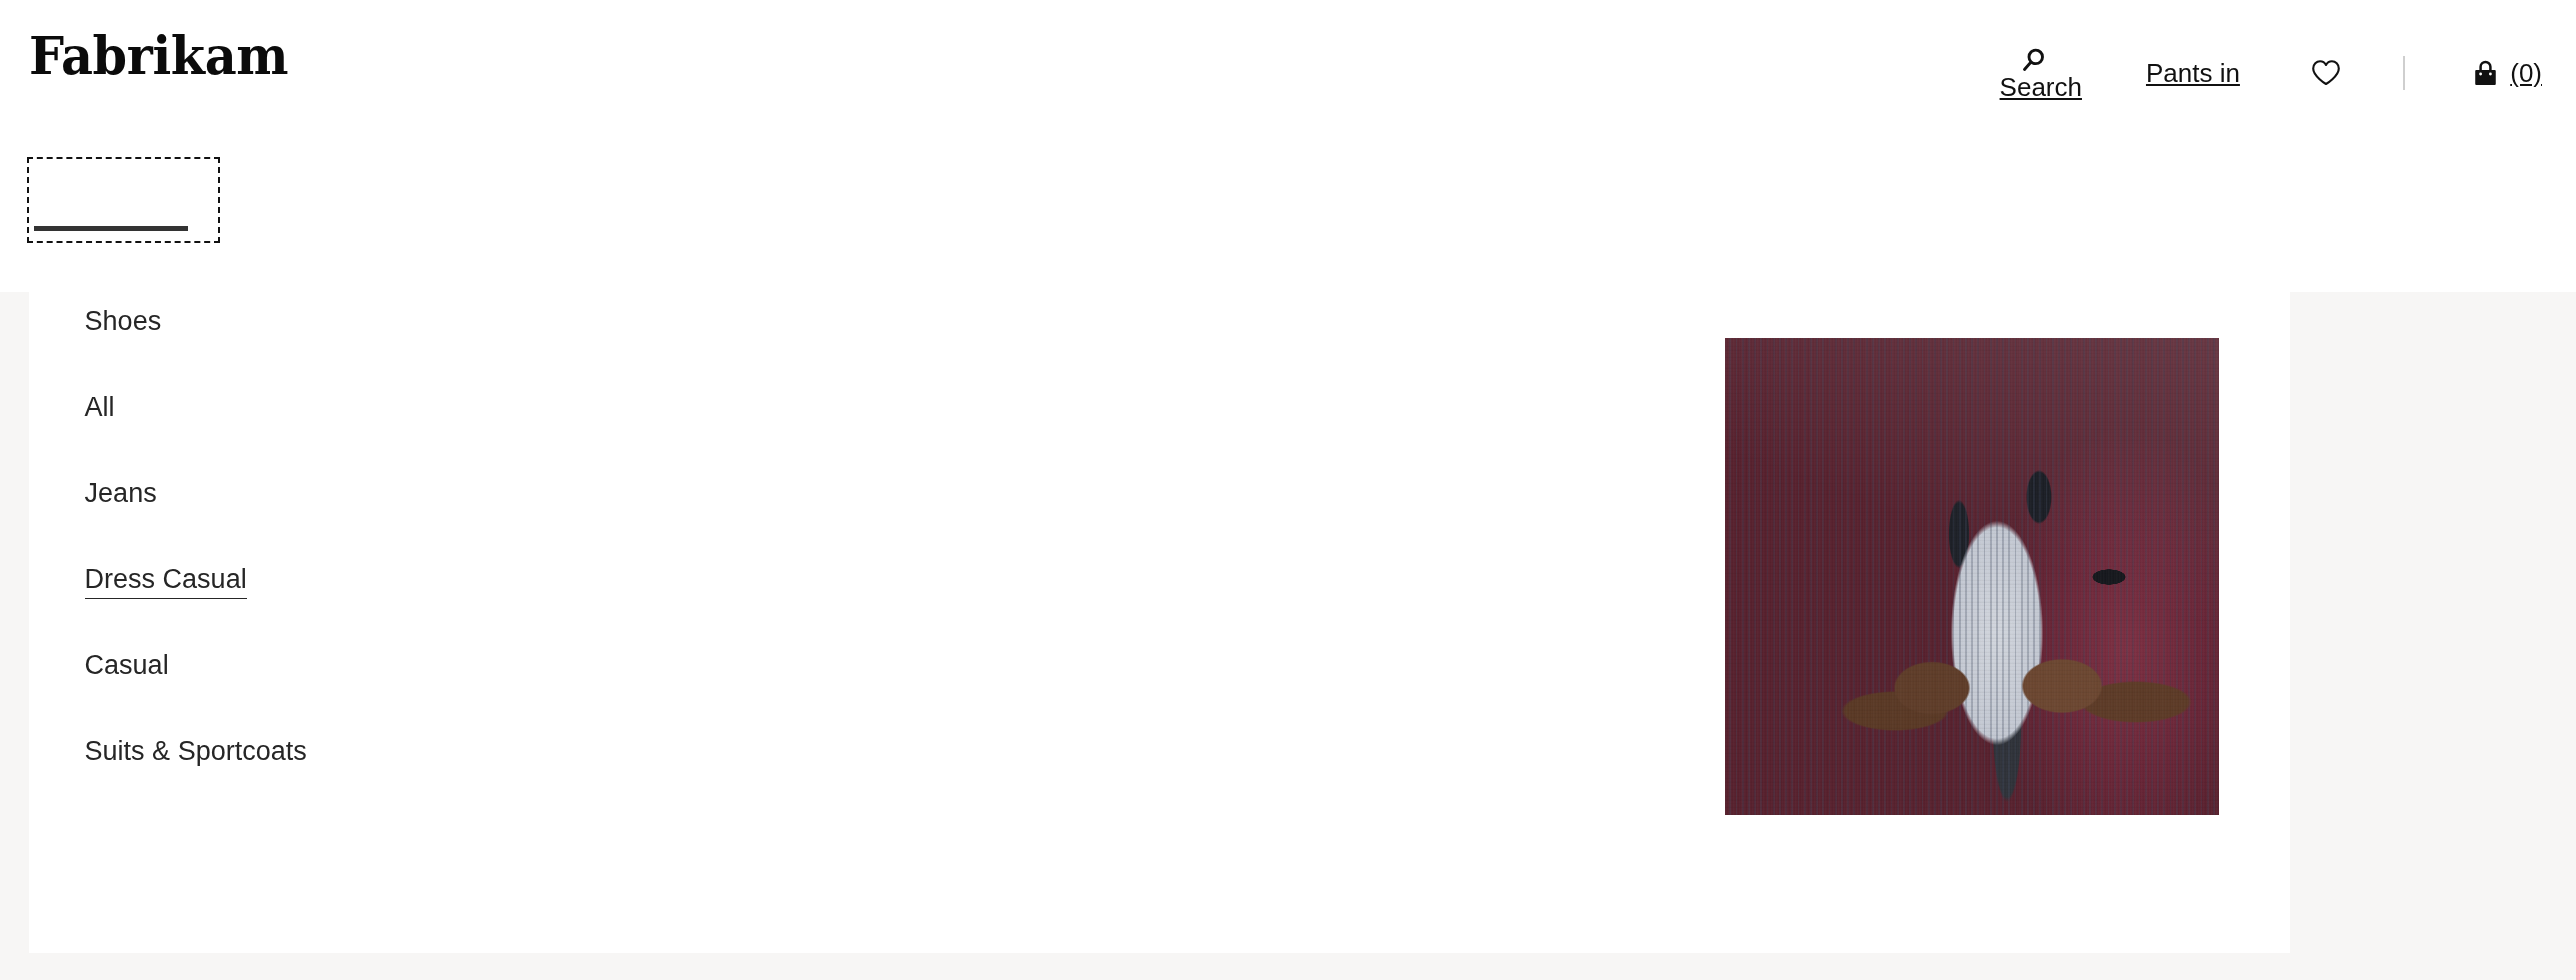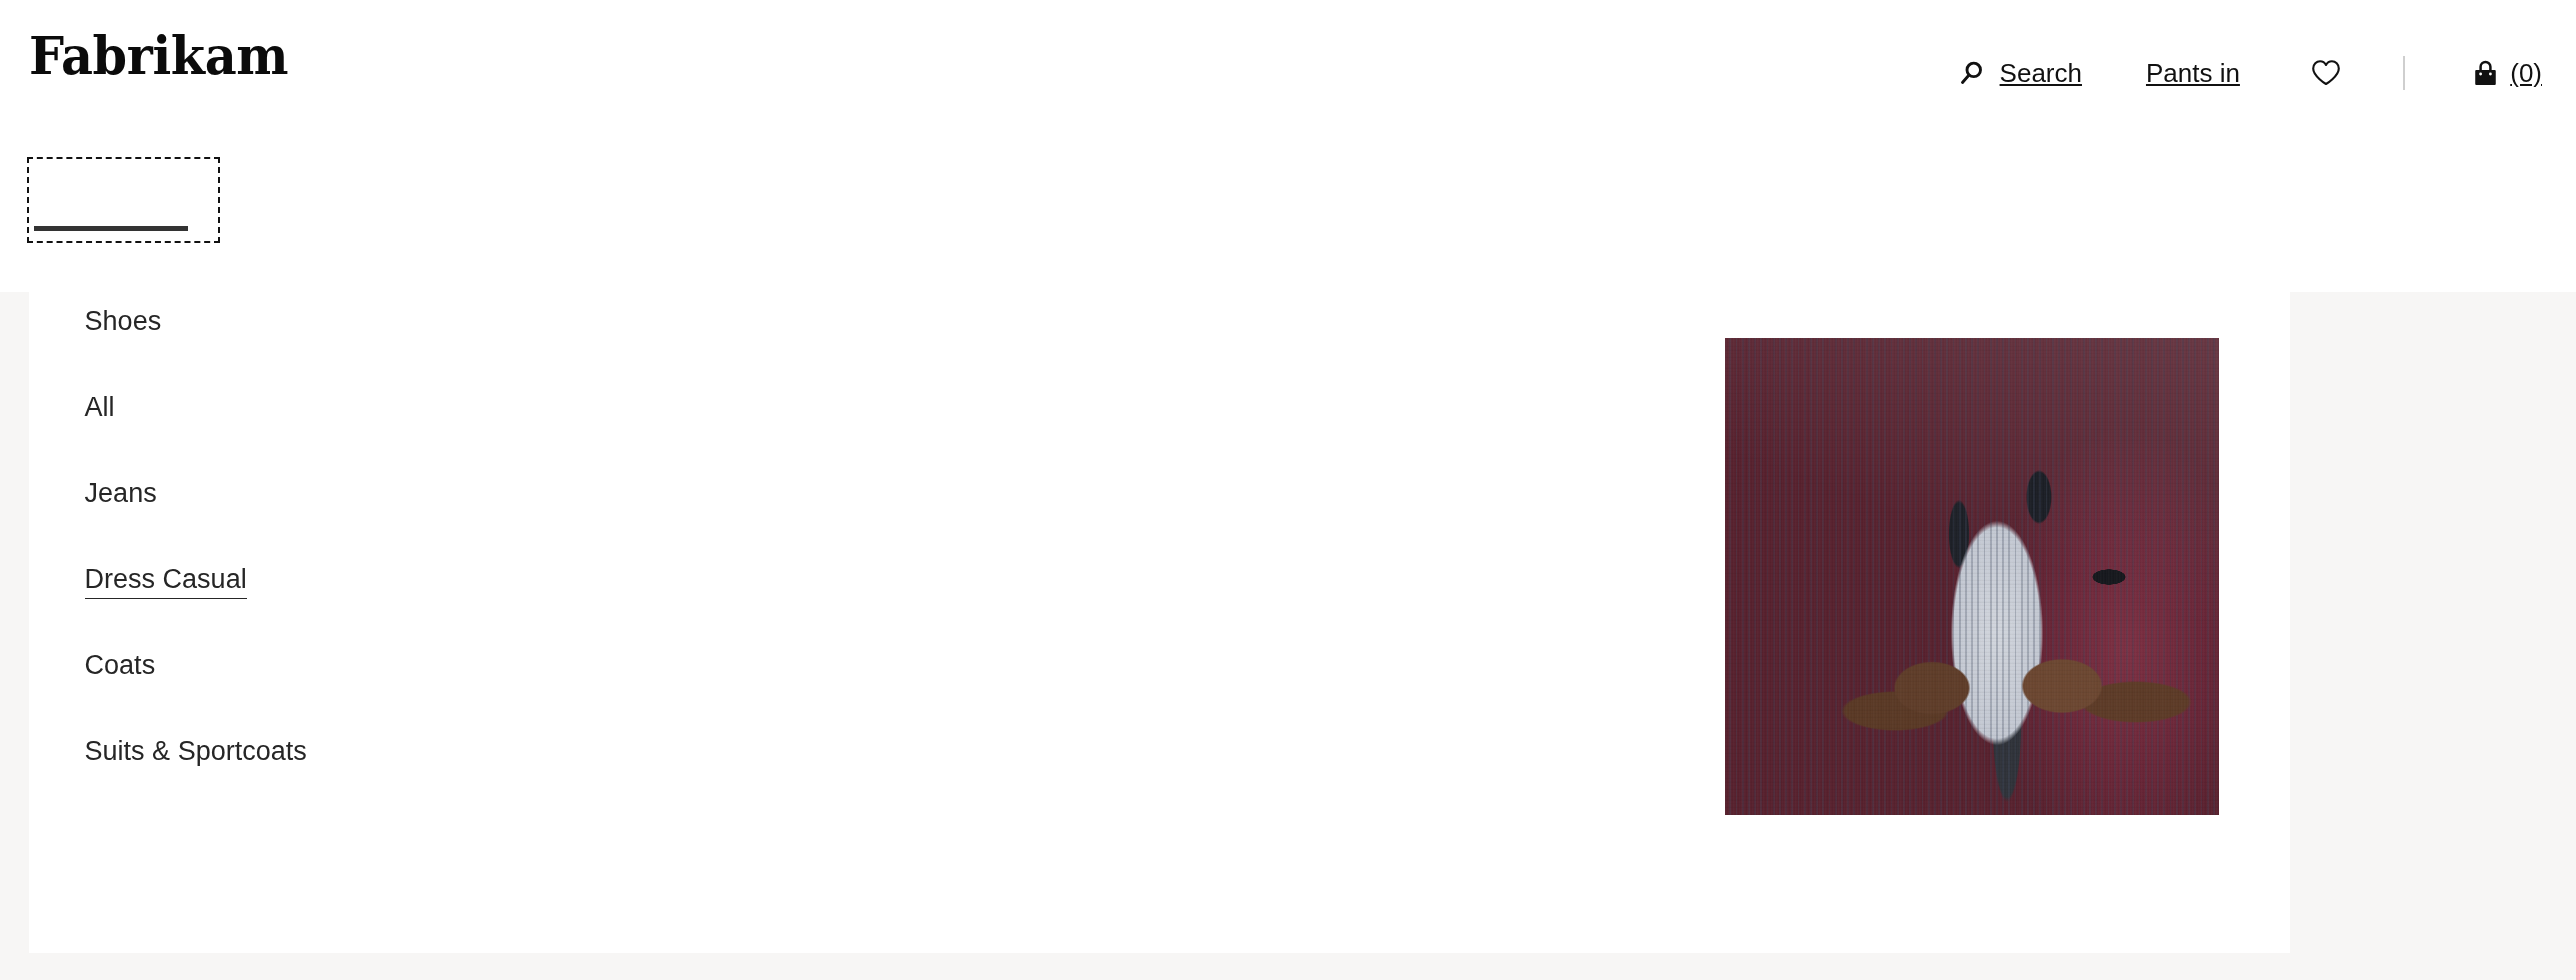--- a/index.html
+++ b/index.html
@@ -54,21 +54,21 @@
 
   .hr-item {
     display: flex;
     align-items: center;
     color: #111111;
     font-size: 26px;
     line-height: 1;
     white-space: nowrap;
   }
 
-  .search-link { margin-right: 64px; }
+  .search-link { margin-right: 64px; flex-direction: column; }
   .search-link .lbl { margin-left: 14.3px; }
 
   .signin-link { margin-right: 71px; }
 
   .wish-link { margin-right: 0; }
 
   .divider {
     width: 1.8px;
     height: 34px;
     background: #cfcfcf;
@@ -360,21 +360,21 @@
 
       <a class="flyout-item" href="#">
         <span class="txt">Jeans</span>
       </a>
 
       <a class="flyout-item hovered" href="#">
         <span class="txt">Dress Casual</span>
       </a>
 
       <a class="flyout-item" href="#">
-        <span class="txt">Coats</span>
+        <span class="txt">Casual</span>
       </a>
 
       <a class="flyout-item" href="#">
         <span class="txt">Suits &amp; Sportcoats</span>
       </a>
 
     </div>
 
     <div class="promo">
       <div class="photo"></div>

